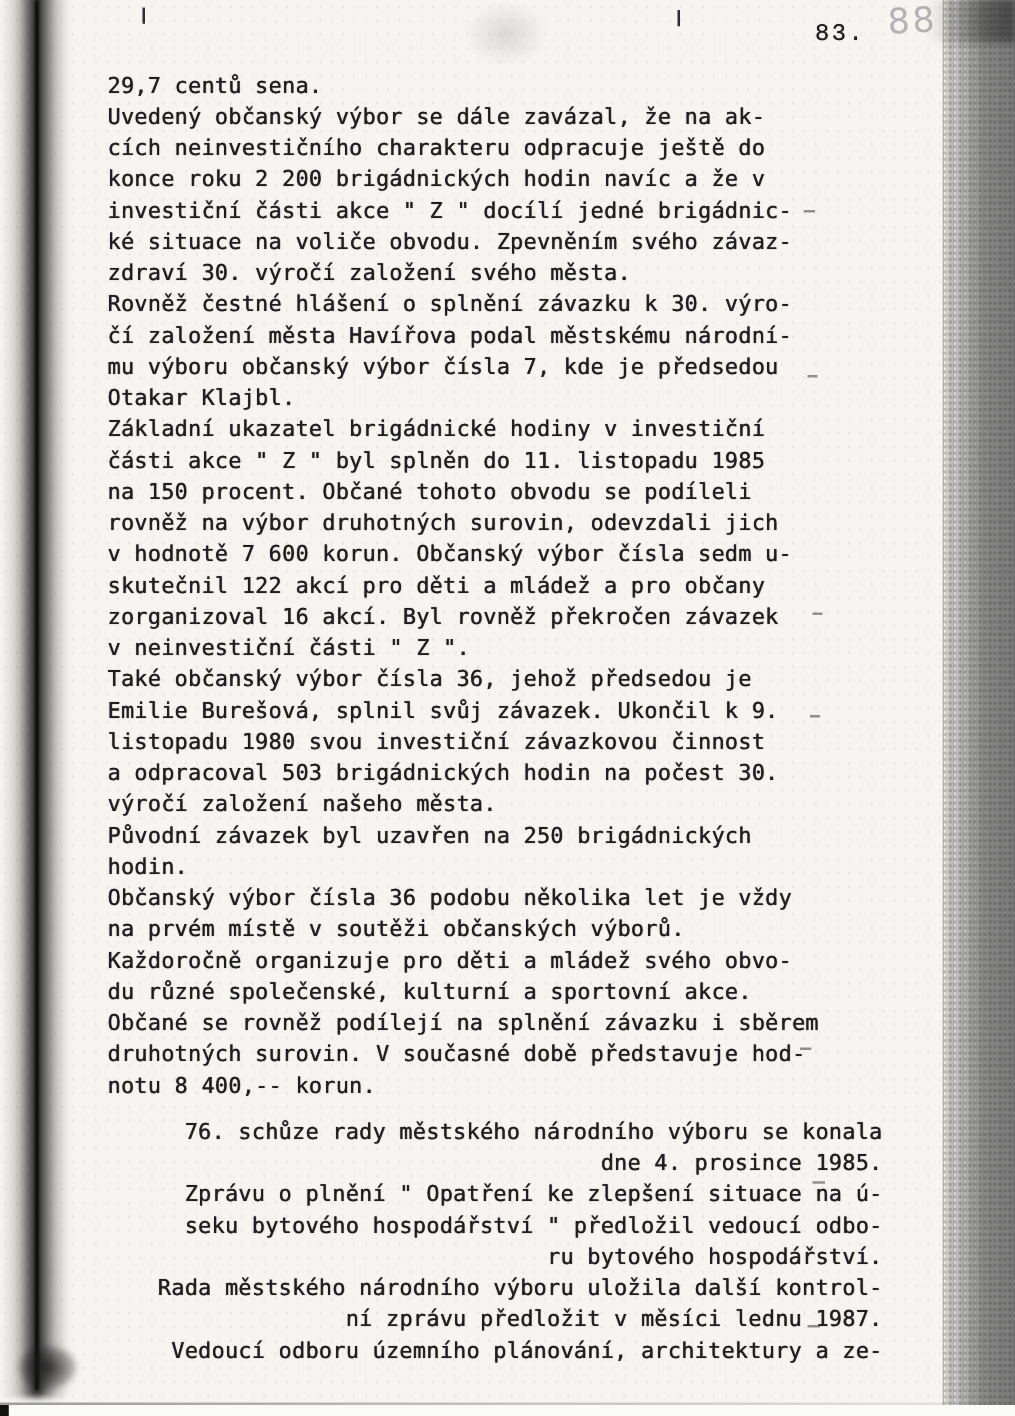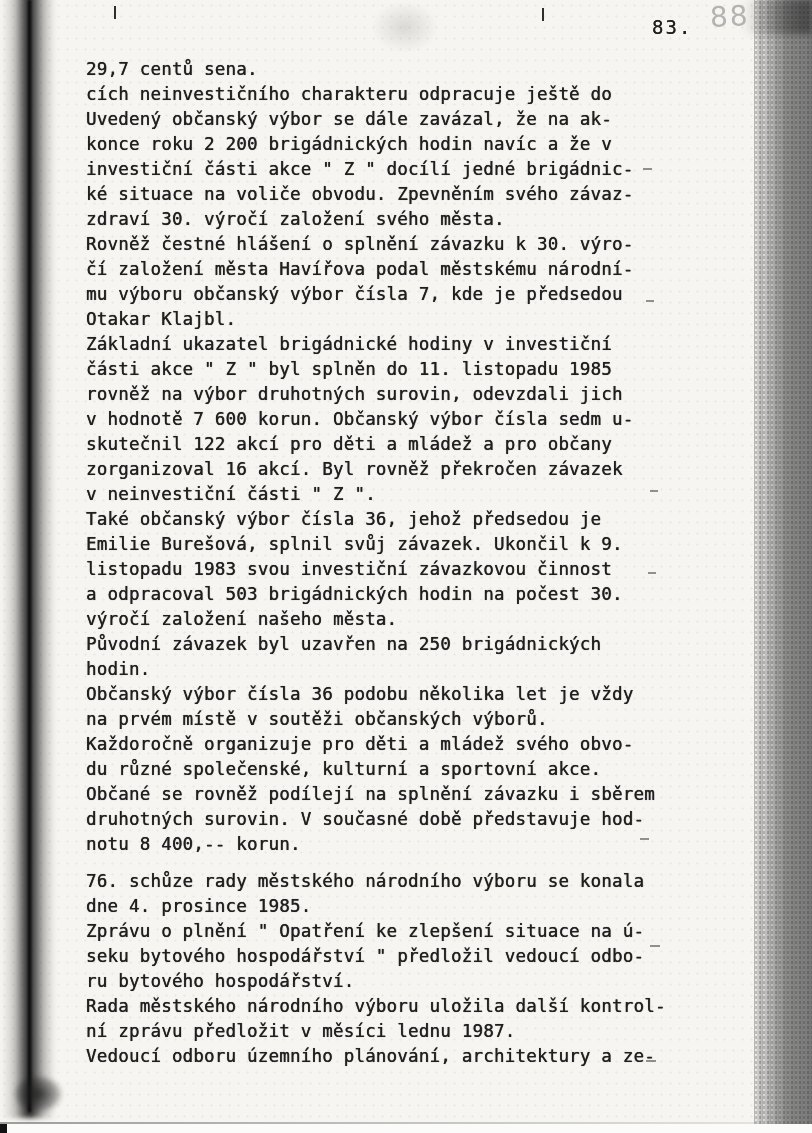--- a/index.html
+++ b/index.html
@@ -52,31 +52,31 @@
   .top-smudge {
     position:absolute; left:360px; top:-8px; width:90px; height:70px;
     background:radial-gradient(closest-side, rgba(90,90,90,0.18), transparent 75%);
   }
   
   .tick { position:absolute; width:2px; height:13px; background:#2e2e2e; }
   .mark { position:absolute; height:2px; background:rgba(60,60,60,0.55); }
   
   .pg-typed {
     position:absolute; left:652px; top:16px; font-size:19px; letter-spacing:2px;
-    color:var(--ink,#1f1f1f); text-shadow:0 0 0.6px rgba(20,20,20,0.85);
+    color:var(--ink,#1f1f1f); text-shadow:0 0 0.6px rgba(20,20,20,0.85);font-family:Liberation Mono, monospace;
   }
   .pg-stamp {
     position:absolute; left:710px; top:0px;
     font-family:"DejaVu Sans","Liberation Sans",sans-serif;
     font-size:28px; color:var(--stamp,#b3b3b3); letter-spacing:2px;
     transform:rotate(-3deg);
   }
   
   .text-area { position:absolute; left:86px; top:57px; width:620px; }
-  .block + .block { margin-top:12px; }
+  .block + .block { margin-top:12px;text-align:right; }
   .line {
     height:25px; line-height:25px; white-space:pre;
     font-size:17.5px; letter-spacing:0.2px;
     color:var(--ink,#1f1f1f);
     text-shadow:0 0 0.7px rgba(25,25,25,0.85), 0.4px 0 0 rgba(25,25,25,0.4);
   }
   
   .bottom-rule {
     position:absolute; left:0; top:1122px; width:756px; height:2px;
     background:linear-gradient(90deg, rgba(70,70,70,0.5), rgba(90,90,90,0.3) 60%, rgba(120,120,120,0.15));
@@ -96,40 +96,41 @@
 
   <div class="right-edge"></div>
   <div class="corner-dark"></div>
 
   <div class="pg-stamp">88</div>
   <div class="pg-typed">83.</div>
 
   <div class="text-area" id="text-blocks">
       <div class="block">
         <div class="line">29,7 centů sena.</div>
+        <div class="line">Uvedený občanský výbor se dále zavázal, že na ak-</div>
         <div class="line">cích neinvestičního charakteru odpracuje ještě do</div>
-        <div class="line">Uvedený občanský výbor se dále zavázal, že na ak-</div>
         <div class="line">konce roku 2 200 brigádnických hodin navíc a že v</div>
         <div class="line">investiční části akce " Z " docílí jedné brigádnic-</div>
         <div class="line">ké situace na voliče obvodu. Zpevněním svého závaz-</div>
         <div class="line">zdraví 30. výročí založení svého města.</div>
         <div class="line">Rovněž čestné hlášení o splnění závazku k 30. výro-</div>
         <div class="line">čí založení města Havířova podal městskému národní-</div>
         <div class="line">mu výboru občanský výbor čísla 7, kde je předsedou</div>
         <div class="line">Otakar Klajbl.</div>
         <div class="line">Základní ukazatel brigádnické hodiny v investiční</div>
         <div class="line">části akce " Z " byl splněn do 11. listopadu 1985</div>
+        <div class="line">na 150 procent. Občané tohoto obvodu se podíleli</div>
         <div class="line">rovněž na výbor druhotných surovin, odevzdali jich</div>
         <div class="line">v hodnotě 7 600 korun. Občanský výbor čísla sedm u-</div>
         <div class="line">skutečnil 122 akcí pro děti a mládež a pro občany</div>
         <div class="line">zorganizoval 16 akcí. Byl rovněž překročen závazek</div>
         <div class="line">v neinvestiční části " Z ".</div>
         <div class="line">Také občanský výbor čísla 36, jehož předsedou je</div>
         <div class="line">Emilie Burešová, splnil svůj závazek. Ukončil k 9.</div>
-        <div class="line">listopadu 1983 svou investiční závazkovou činnost</div>
+        <div class="line">listopadu 1980 svou investiční závazkovou činnost</div>
         <div class="line">a odpracoval 503 brigádnických hodin na počest 30.</div>
         <div class="line">výročí založení našeho města.</div>
         <div class="line">Původní závazek byl uzavřen na 250 brigádnických</div>
         <div class="line">hodin.</div>
         <div class="line">Občanský výbor čísla 36 podobu několika let je vždy</div>
         <div class="line">na prvém místě v soutěži občanských výborů.</div>
         <div class="line">Každoročně organizuje pro děti a mládež svého obvo-</div>
         <div class="line">du různé společenské, kulturní a sportovní akce.</div>
         <div class="line">Občané se rovněž podílejí na splnění závazku i sběrem</div>
         <div class="line">druhotných surovin. V současné době představuje hod-</div>

